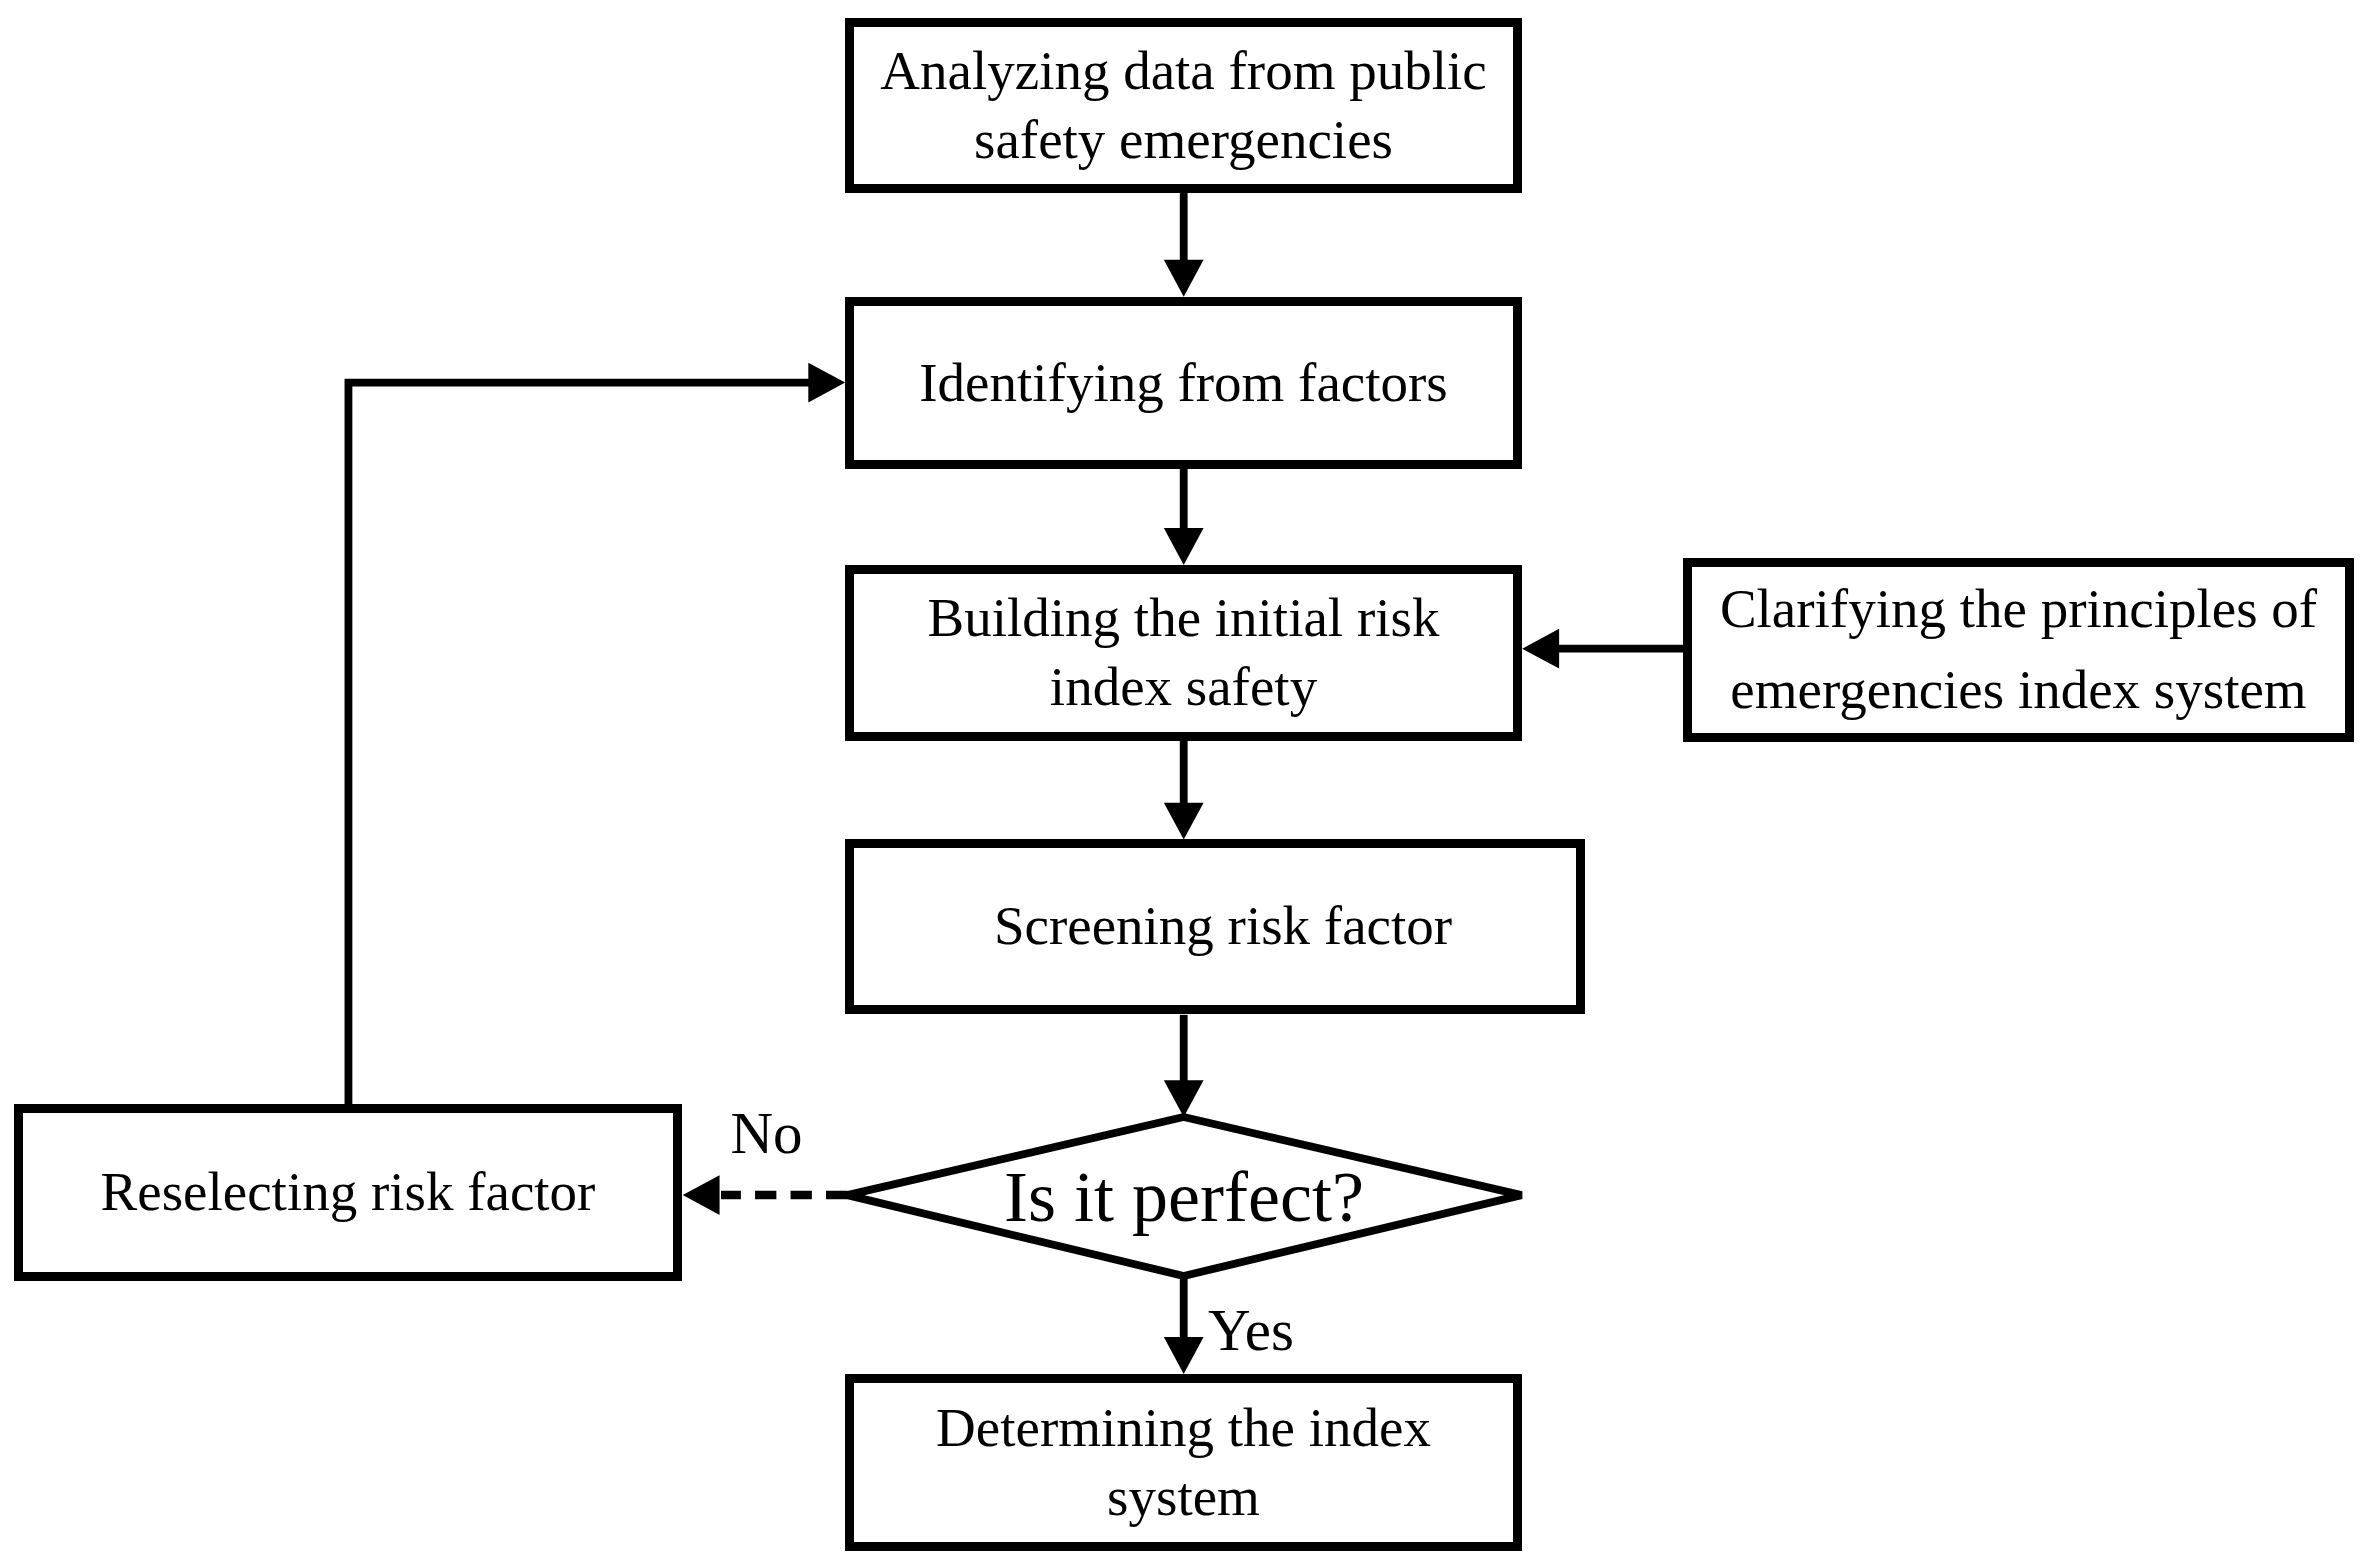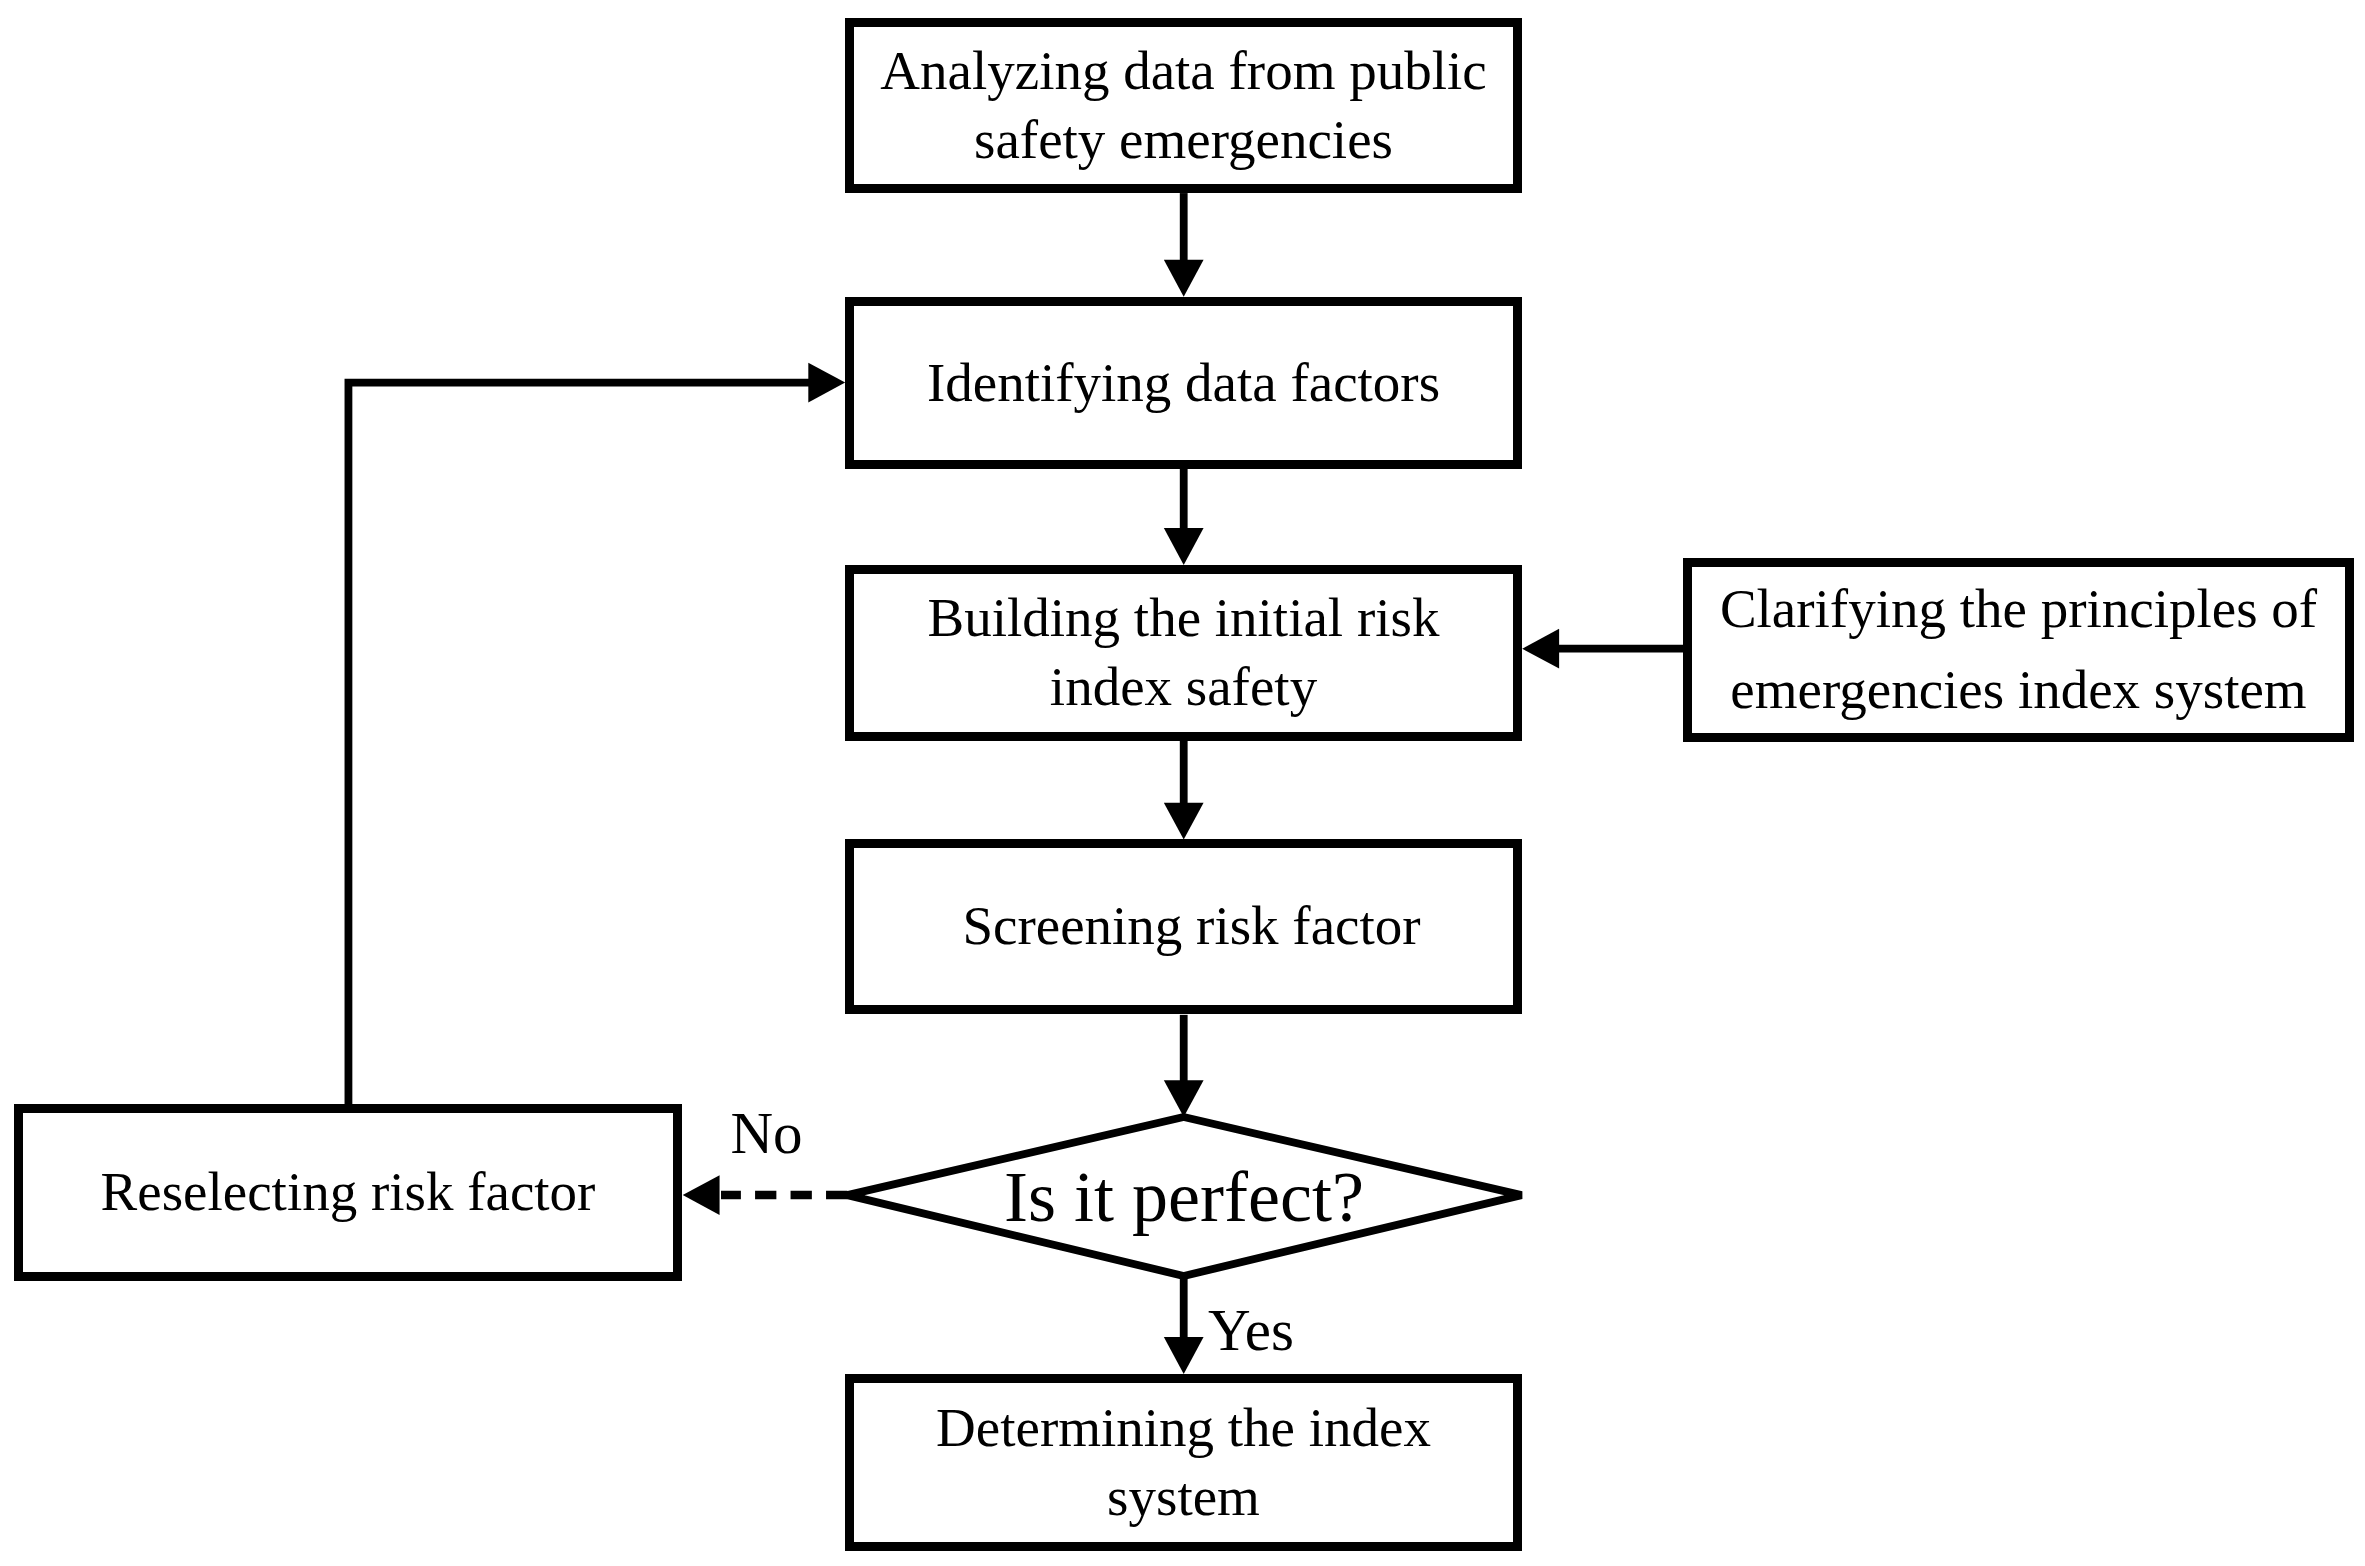--- a/index.html
+++ b/index.html
@@ -94,34 +94,34 @@
 
     <polygon class="shape" points="1668,1574 2144,1684 1668,1798 1194,1684"></polygon>
   </svg>
 
   <div class="node" style="left:845px; top:18.4px; width:677px; height:175px;">
     <span>Analyzing data from public</span>
     <span>safety emergencies</span>
   </div>
 
   <div class="node" style="left:845px; top:297px; width:677px; height:172px;">
-    <span>Identifying data factors</span>
+    <span>Identifying from factors</span>
   </div>
 
   <div class="node" style="left:845px; top:565px; width:677px; height:176px;">
     <span>Building the initial risk</span>
     <span>index safety</span>
   </div>
 
   <div class="node" style="left:1683px; top:558px; width:671px; height:184px;gap:12px;">
     <span>Clarifying the principles of</span>
     <span>emergencies index system</span>
   </div>
 
-  <div class="node" style="left:845px; top:839px; width:677px; height:175px;padding-left:16px;">
+  <div class="node" style="left:845px; top:839px; width:740px; height:175px;padding-left:16px;">
     <span>Screening risk factor</span>
   </div>
 
   <div class="overlay" style="left:847px; top:1117px; width:674px; height:159px;">
     <span>Is it perfect?</span>
   </div>
 
   <div class="node" style="left:14px; top:1104px; width:668px; height:177px;">
     <span>Reselecting risk factor</span>
   </div>

